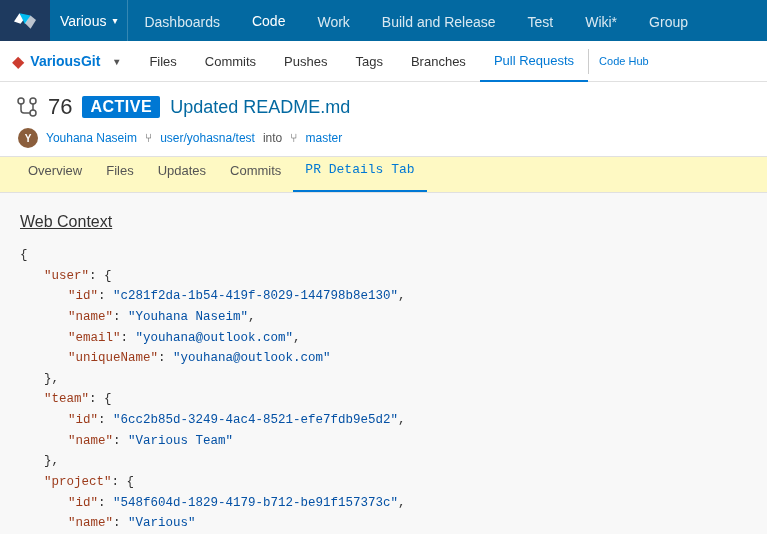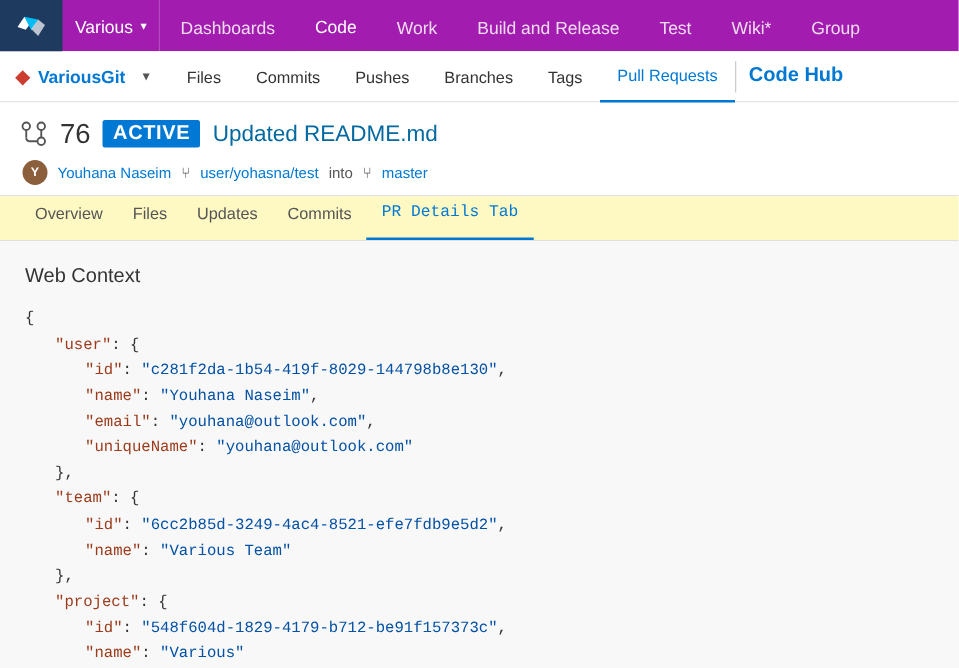--- a/index.html
+++ b/index.html
@@ -1,20 +1,20 @@
 <!DOCTYPE html>
 <html><head>
   <meta charset="utf-8">
   <style>
     * { margin: 0; padding: 0; box-sizing: border-box; }
     body { font-family: "Segoe UI", Arial, sans-serif; font-size: 13px; background: #fff; width: 767px; height: 534px; overflow: hidden; }
 
     
     .top-nav {
-      background: #a21caf;
+      background: #0369a1;
       height: 41px;
       display: flex;
       align-items: center;
       padding: 0;
     }
     .top-nav-logo {
       width: 50px;
       height: 41px;
       background: #1e3a5f;
       display: flex;
@@ -98,24 +98,23 @@
       font-weight: 500;
     }
     .repo-nav-divider {
       width: 1px;
       background: #ccc;
       margin: 8px 0;
     }
     .code-hub-btn {
       margin-left: auto;
       color: #0078d4;
-      font-size: 16px;
+      font-size: 11px;
       cursor: pointer;
       padding: 0 10px;
-      font-weight: bold;
     }
 
     
     .pr-header {
       padding: 12px 16px 8px 16px;
       border-bottom: 1px solid #e0e0e0;
       background: #fff;
     }
     .pr-title-row {
       display: flex;
@@ -201,20 +200,21 @@
       background: #f8f8f8;
       padding: 20px 20px;
       height: calc(534px - 41px - 41px - 60px - 36px);
       overflow-y: auto;
     }
     .web-context-title {
       font-size: 16px;
       color: #333;
       font-weight: 400;
       margin-bottom: 14px;
+      text-decoration: underline;
     }
     .json-code {
       font-family: "Consolas", "Courier New", monospace;
       font-size: 12.5px;
       line-height: 1.65;
     }
     .json-brace { color: #333; }
     .json-key { color: #9c3b1b; }
     .json-string { color: #0451a5; }
     .json-colon { color: #333; }
@@ -251,22 +251,22 @@
 <div class="repo-nav">
   <span class="repo-logo">◆</span>
   <span class="repo-name">
     <span>VariousGit</span>
     <span class="chevron">▾</span>
   </span>
   <div class="repo-nav-items">
     <a class="repo-nav-item">Files</a>
     <a class="repo-nav-item">Commits</a>
     <a class="repo-nav-item">Pushes</a>
+    <a class="repo-nav-item">Tags</a>
     <a class="repo-nav-item">Branches</a>
-    <a class="repo-nav-item">Tags</a>
     <a class="repo-nav-item active">Pull Requests</a>
     <div class="repo-nav-divider"></div>
     <a class="repo-nav-item code-hub-btn">Code Hub</a>
   </div>
 </div>
 
 <div class="pr-header">
   <div class="pr-title-row">
     <div class="pr-icon">
       <svg width="22" height="22" viewBox="0 0 22 22" fill="none">

